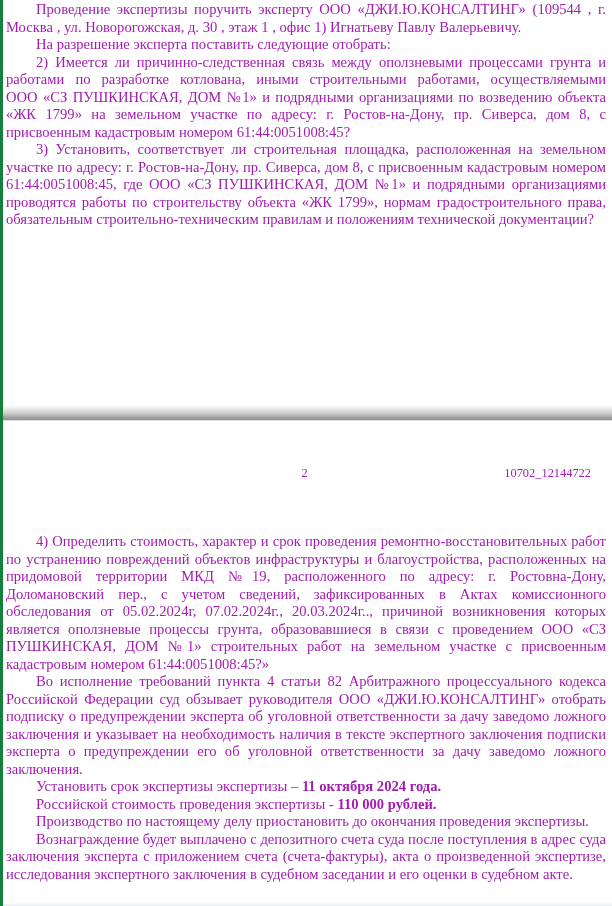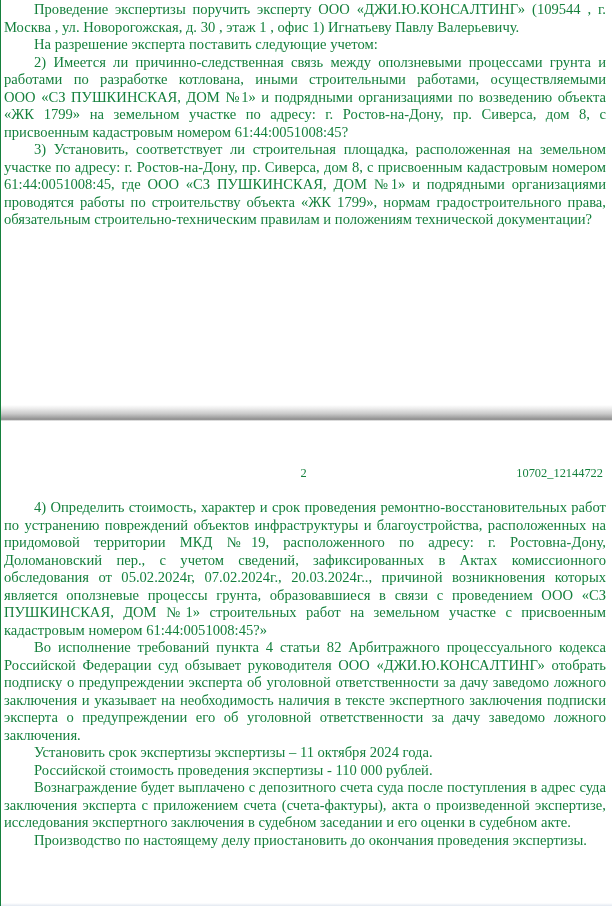--- a/index.html
+++ b/index.html
@@ -6,24 +6,24 @@
     margin: 0;
     padding: 0;
     background: #ffffff;
   }
   .doc-viewport {
     position: relative;
     width: 612px;
     height: 906px;
     overflow: hidden;
     background: #ffffff;
-    border-left: 1px solid #15803d;
+    border-left: 3px solid #15803d;
     box-sizing: border-box;
     font-family: "Liberation Serif", "DejaVu Serif", serif;
-    color: #15803d;
+    color: #a21caf;
   }
   .page-body p {
     margin: 0;
     text-align: justify;
     text-indent: 30px;
     font-size: 14.6px;
     line-height: 17.5px;
   }
   .page1-body {
     position: absolute;
@@ -56,62 +56,62 @@
     line-height: 16px;
   }
   .page2-header .page-num {
     position: absolute;
     left: 0;
     right: 0;
     text-align: center;
   }
   .page2-header .doc-id {
     position: absolute;
-    right: 0;
+    right: 12px;
     top: 0;
   }
   .page2-body {
     position: absolute;
-    top: 499px;
+    top: 533px;
     left: 3px;
     right: 6px;
   }
   .bottom-edge {
     position: absolute;
     bottom: 0;
     left: 0;
     right: 0;
     height: 3px;
     background: linear-gradient(to bottom, #ffffff, #e2e8f1);
   }
-  b { font-weight: normal; }
+  b { font-weight: bold; }
 </style>
 </head>
 <body>
 
 <div class="doc-viewport">
 
   <div class="page1-body page-body">
     <p>Проведение экспертизы поручить эксперту ООО&nbsp;«ДЖИ.Ю.КОНСАЛТИНГ» (109544 , г. Москва , ул. Новорогожская, д. 30 , этаж 1 , офис 1) Игнатьеву Павлу Валерьевичу.</p>
-    <p>На разрешение эксперта поставить следующие учетом:</p>
+    <p>На разрешение эксперта поставить следующие отобрать:</p>
     <p>2) Имеется ли причинно-следственная связь между оползневыми процессами грунта и работами по разработке котлована, иными строительными работами, осуществляемыми ООО&nbsp;«СЗ ПУШКИНСКАЯ, ДОМ №1» и подрядными организациями по возведению объекта «ЖК 1799» на земельном участке по адресу: г. Ростов-на-Дону, пр. Сиверса, дом 8, с присвоенным кадастровым номером 61:44:0051008:45?</p>
     <p>3) Установить, соответствует ли строительная площадка, расположенная на земельном участке по адресу: г. Ростов-на-Дону, пр. Сиверса, дом 8, с присвоенным кадастровым номером 61:44:0051008:45, где ООО&nbsp;«СЗ ПУШКИНСКАЯ, ДОМ №1» и подрядными организациями проводятся работы по строительству объекта «ЖК 1799», нормам градостроительного права, обязательным строительно-техническим правилам и положениям технической документации?</p>
   </div>
 
   <div class="page-gap"></div>
 
   <div class="page2-header">
     <span class="page-num">2</span>
     <span class="doc-id">10702_12144722</span>
   </div>
 
   <div class="page2-body page-body">
     <p>4) Определить стоимость, характер и срок проведения ремонтно-восстановительных работ по устранению повреждений объектов инфраструктуры и благоустройства, расположенных на придомовой территории МКД №19, расположенного по адресу: г. Ростовна-Дону, Доломановский пер., с учетом сведений, зафиксированных в Актах комиссионного обследования от 05.02.2024г, 07.02.2024г., 20.03.2024г.., причиной возникновения которых является оползневые процессы грунта, образовавшиеся в связи с проведением ООО&nbsp;«СЗ ПУШКИНСКАЯ, ДОМ №1» строительных работ на земельном участке с присвоенным кадастровым номером 61:44:0051008:45?»</p>
     <p>Во исполнение требований пункта 4 статьи 82 Арбитражного процессуального кодекса Российской Федерации суд обзывает руководителя ООО&nbsp;«ДЖИ.Ю.КОНСАЛТИНГ» отобрать подписку о предупреждении эксперта об уголовной ответственности за дачу заведомо ложного заключения и указывает на необходимость наличия в тексте экспертного заключения подписки эксперта о предупреждении его об уголовной ответственности за дачу заведомо ложного заключения.</p>
     <p><span>Установить срок экспертизы экспертизы – </span><b>11 октября 2024 года.</b></p>
     <p><span>Российской стоимость проведения экспертизы - </span><b>110 000 рублей.</b></p>
+    <p>Производство по настоящему делу приостановить до окончания проведения экспертизы.</p>
     <p>Вознаграждение будет выплачено с депозитного счета суда после поступления в адрес суда заключения эксперта с приложением счета (счета-фактуры), акта о произведенной экспертизе, исследования экспертного заключения в судебном заседании и его оценки в судебном акте.</p>
-    <p>Производство по настоящему делу приостановить до окончания проведения экспертизы.</p>
   </div>
 
   <div class="bottom-edge"></div>
 
 </div>
 
 </body></html>

